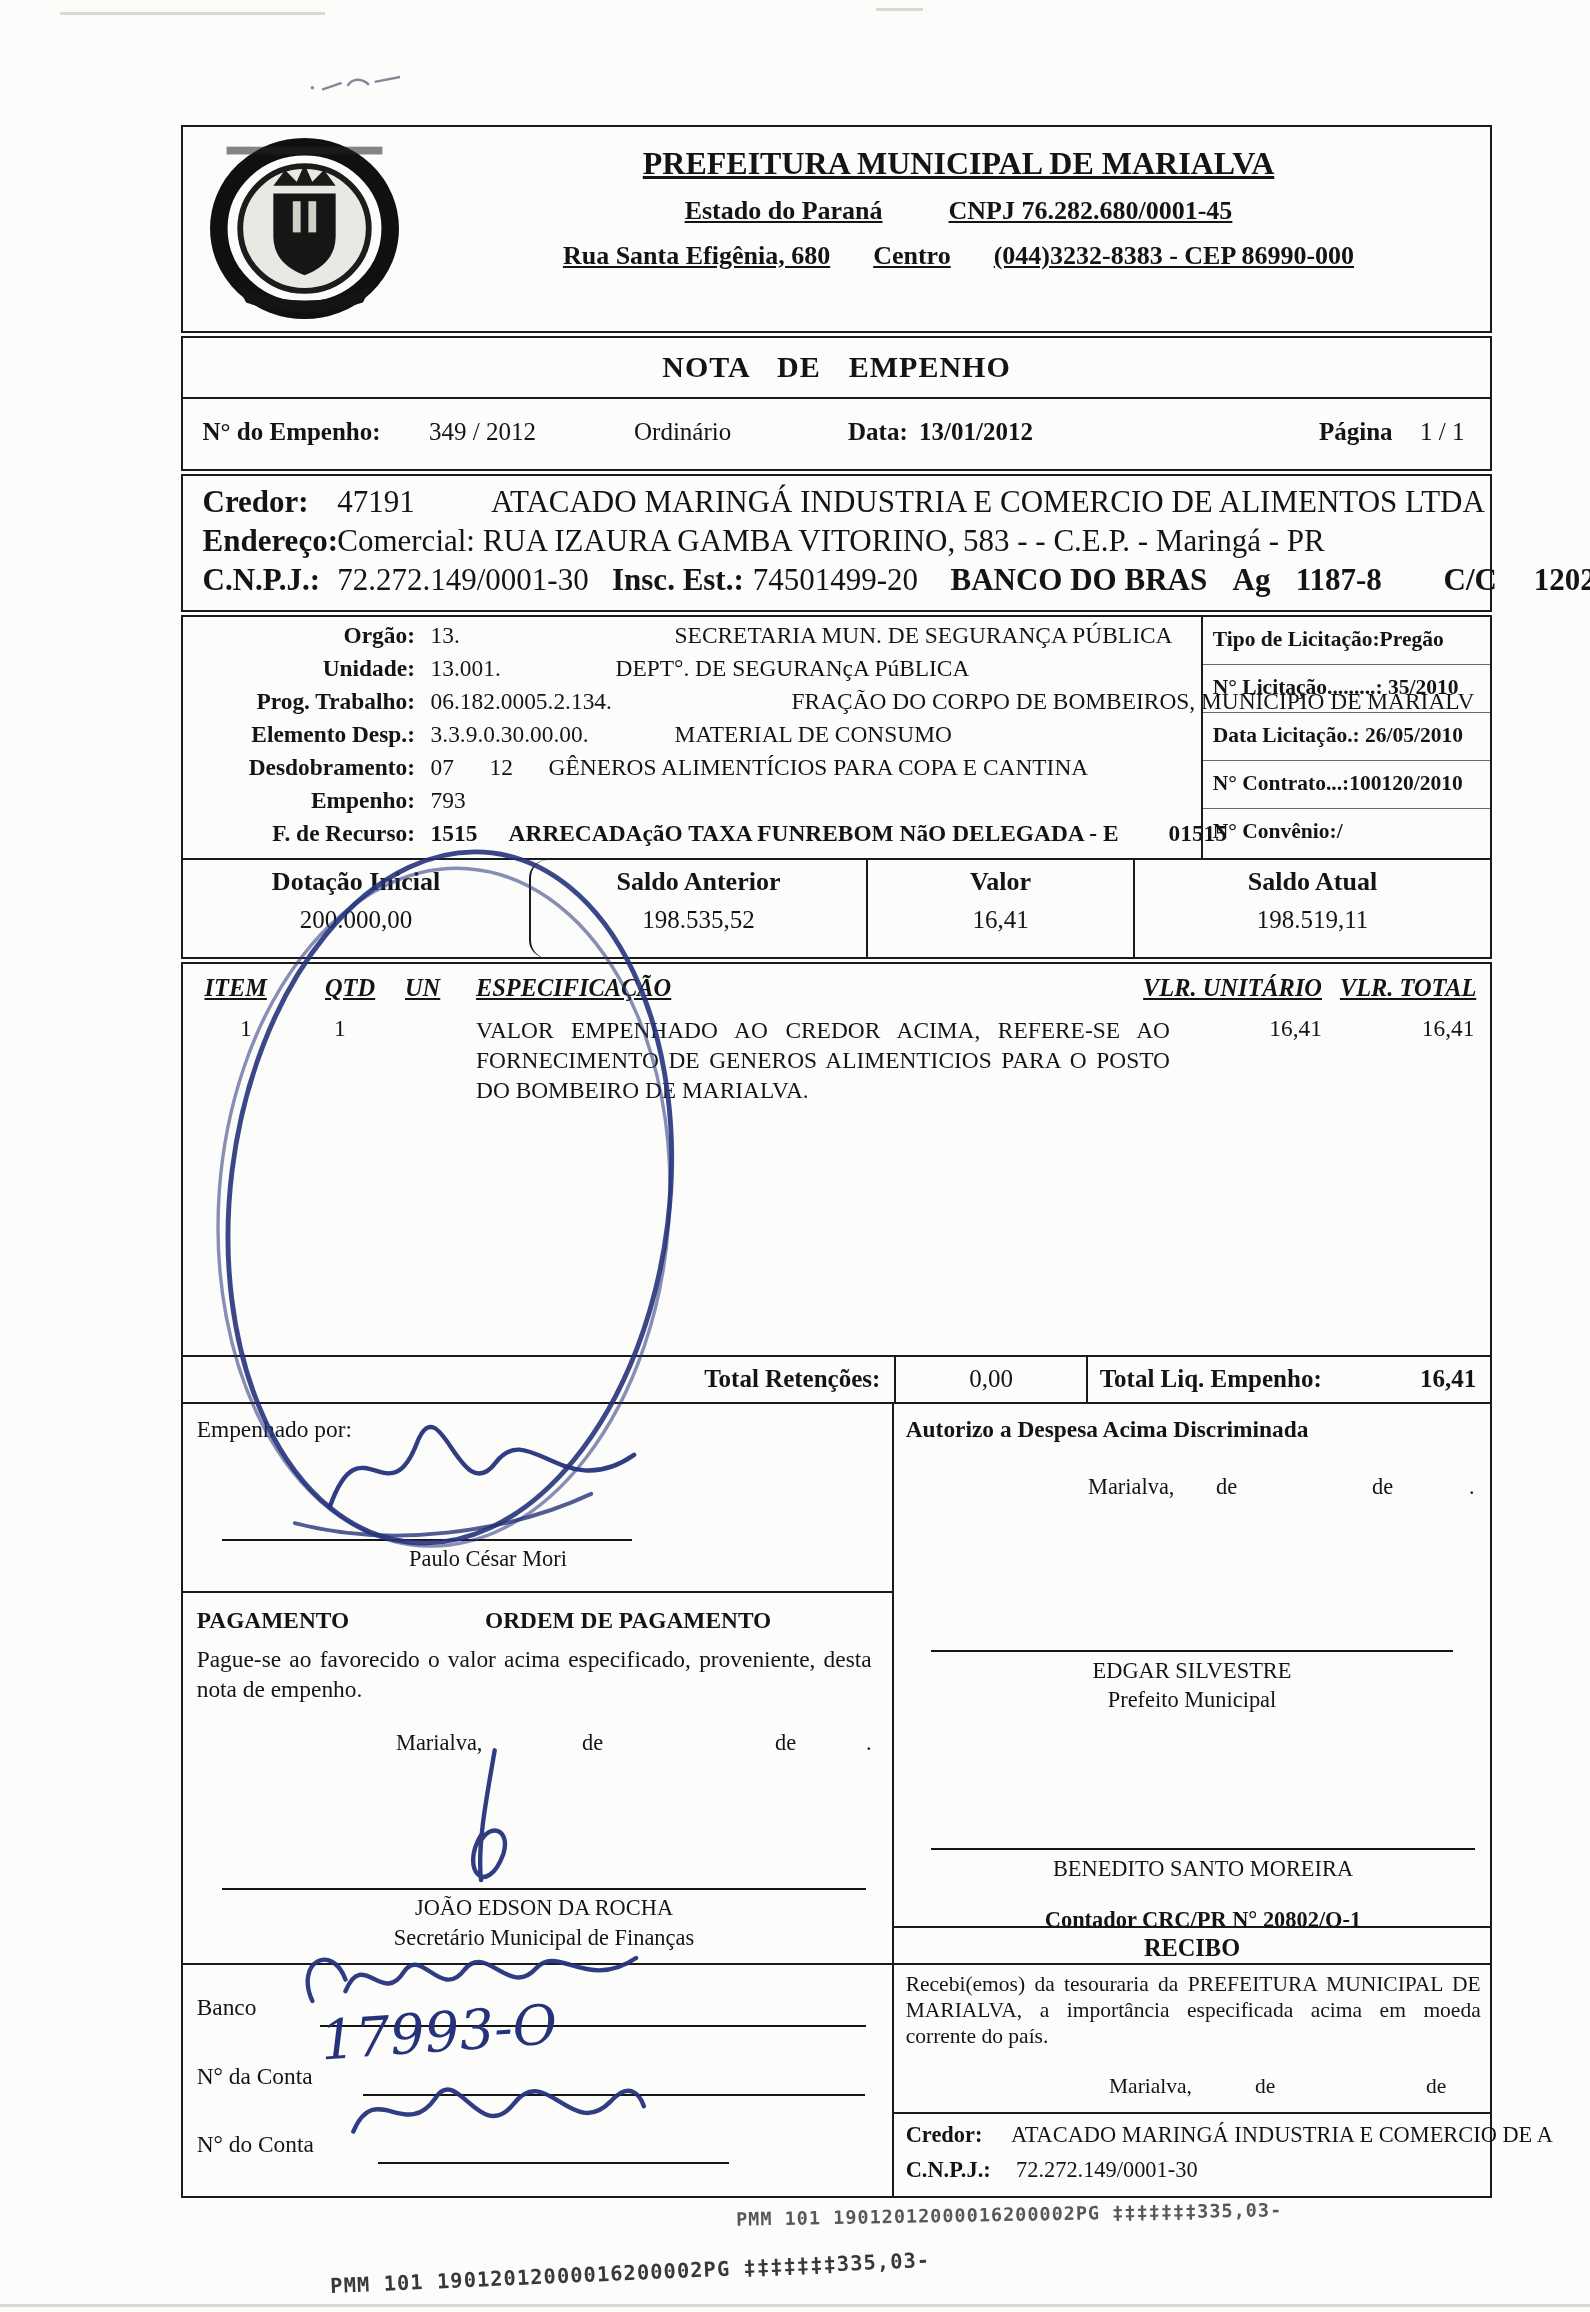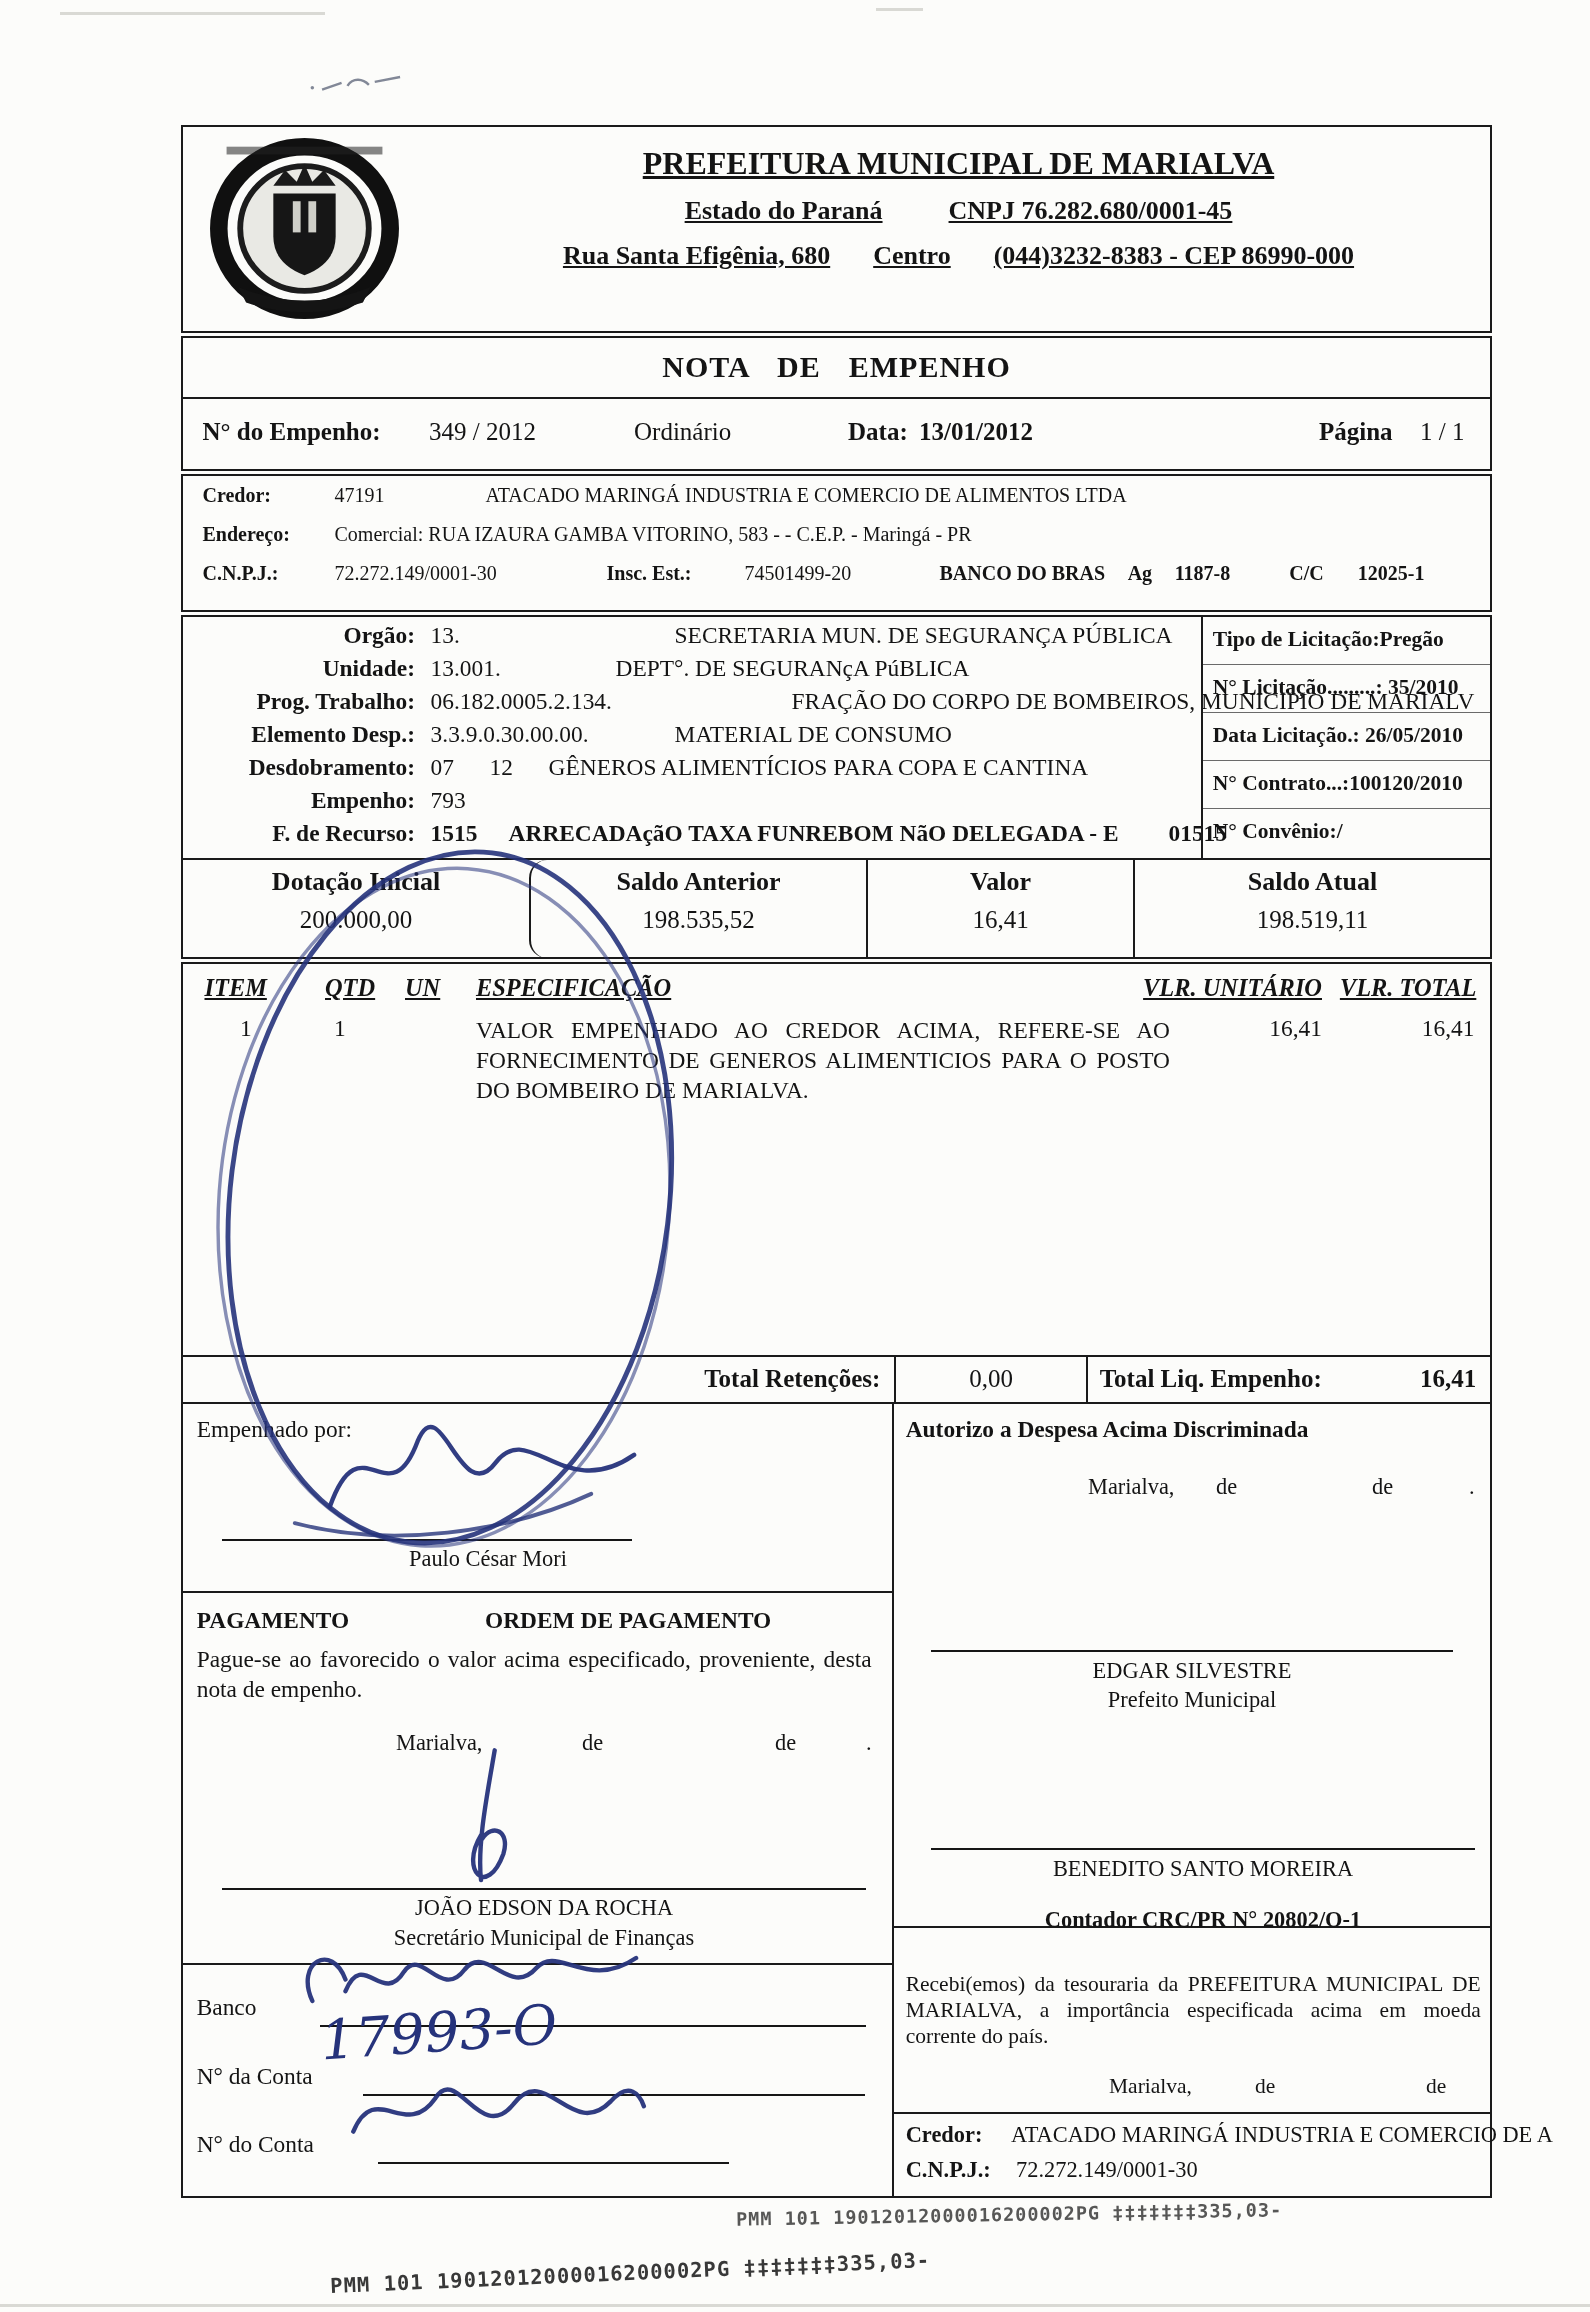--- a/index.html
+++ b/index.html
@@ -19,21 +19,21 @@
   .trow span{text-decoration:underline;}
   .t2 span{margin:0 33px;}
   .t3 span{margin:0 21.5px;}
   
   .nota-title{height:59px;border-bottom:2px solid #1a1a1a;display:flex;align-items:center;justify-content:center;
     font-size:30px;font-weight:bold;word-spacing:19.5px;letter-spacing:1px;}
   .emp-row{height:70px;position:relative;font-size:25px;}
   .emp-row .abs{position:absolute;top:19.5px;white-space:nowrap;}
   .bold{font-weight:bold;}
   
-  .credor-box{padding:7.8px 0 9.8px 0;font-size:20px;}
+  .credor-box{padding:7.8px 0 9.8px 0;font-size:31px;}
   .cr-row{height:39px;white-space:nowrap;padding-left:19.5px;}
   .ib{display:inline-block;vertical-align:top;}
   .cw-lab{width:127px;font-weight:bold;}
   .cw-code{width:119px;}
   .cw2{width:267px;}
   .cw3{width:133px;font-weight:bold;}
   .cw4{width:190px;}
   .gap18{margin-right:17.6px;} .gap55{margin-left:54px;}
   
   .orgao-box{height:344px;}
@@ -253,20 +253,21 @@
         <span class="pos f23" style="left:478px;top:70px;">de</span>
         <span class="pos f23" style="left:575px;top:70px;">.</span>
         <div class="rule" style="left:37px;top:246px;width:522px;"></div>
         <div class="pos f23 ctr" style="left:37px;top:254px;width:522px;">EDGAR SILVESTRE</div>
         <div class="pos f23 ctr" style="left:37px;top:283px;width:522px;">Prefeito Municipal</div>
         <div class="rule" style="left:37px;top:444px;width:544px;"></div>
         <div class="pos f23 ctr" style="left:37px;top:452px;width:544px;">BENEDITO SANTO MOREIRA</div>
         <div class="pos f23 ctr" style="left:37px;top:503px;width:544px;font-weight:bold;">Contador CRC/PR N° 20802/O-1</div>
       </div>
       <div class="frow bb hR2">
+        <div class="recibo-title">RECIBO</div>
         <div class="rtext">Recebi(emos) da tesouraria da PREFEITURA MUNICIPAL DE MARIALVA, a importância especificada acima em moeda corrente do país.</div>
         <span class="pos f22" style="left:215px;top:146px;">Marialva,</span>
         <span class="pos f22" style="left:361px;top:146px;">de</span>
         <span class="pos f22" style="left:532px;top:146px;">de</span>
       </div>
       <div class="frow hR3">
         <span class="pos f23 bold" style="left:11.7px;top:7.8px;">Credor:</span>
         <span class="pos f23" style="left:117px;top:7.8px;">ATACADO MARINGÁ INDUSTRIA E COMERCIO DE A</span>
         <span class="pos f23 bold" style="left:11.7px;top:43px;">C.N.P.J.:</span>
         <span class="pos f23" style="left:122px;top:43px;">72.272.149/0001-30</span>

